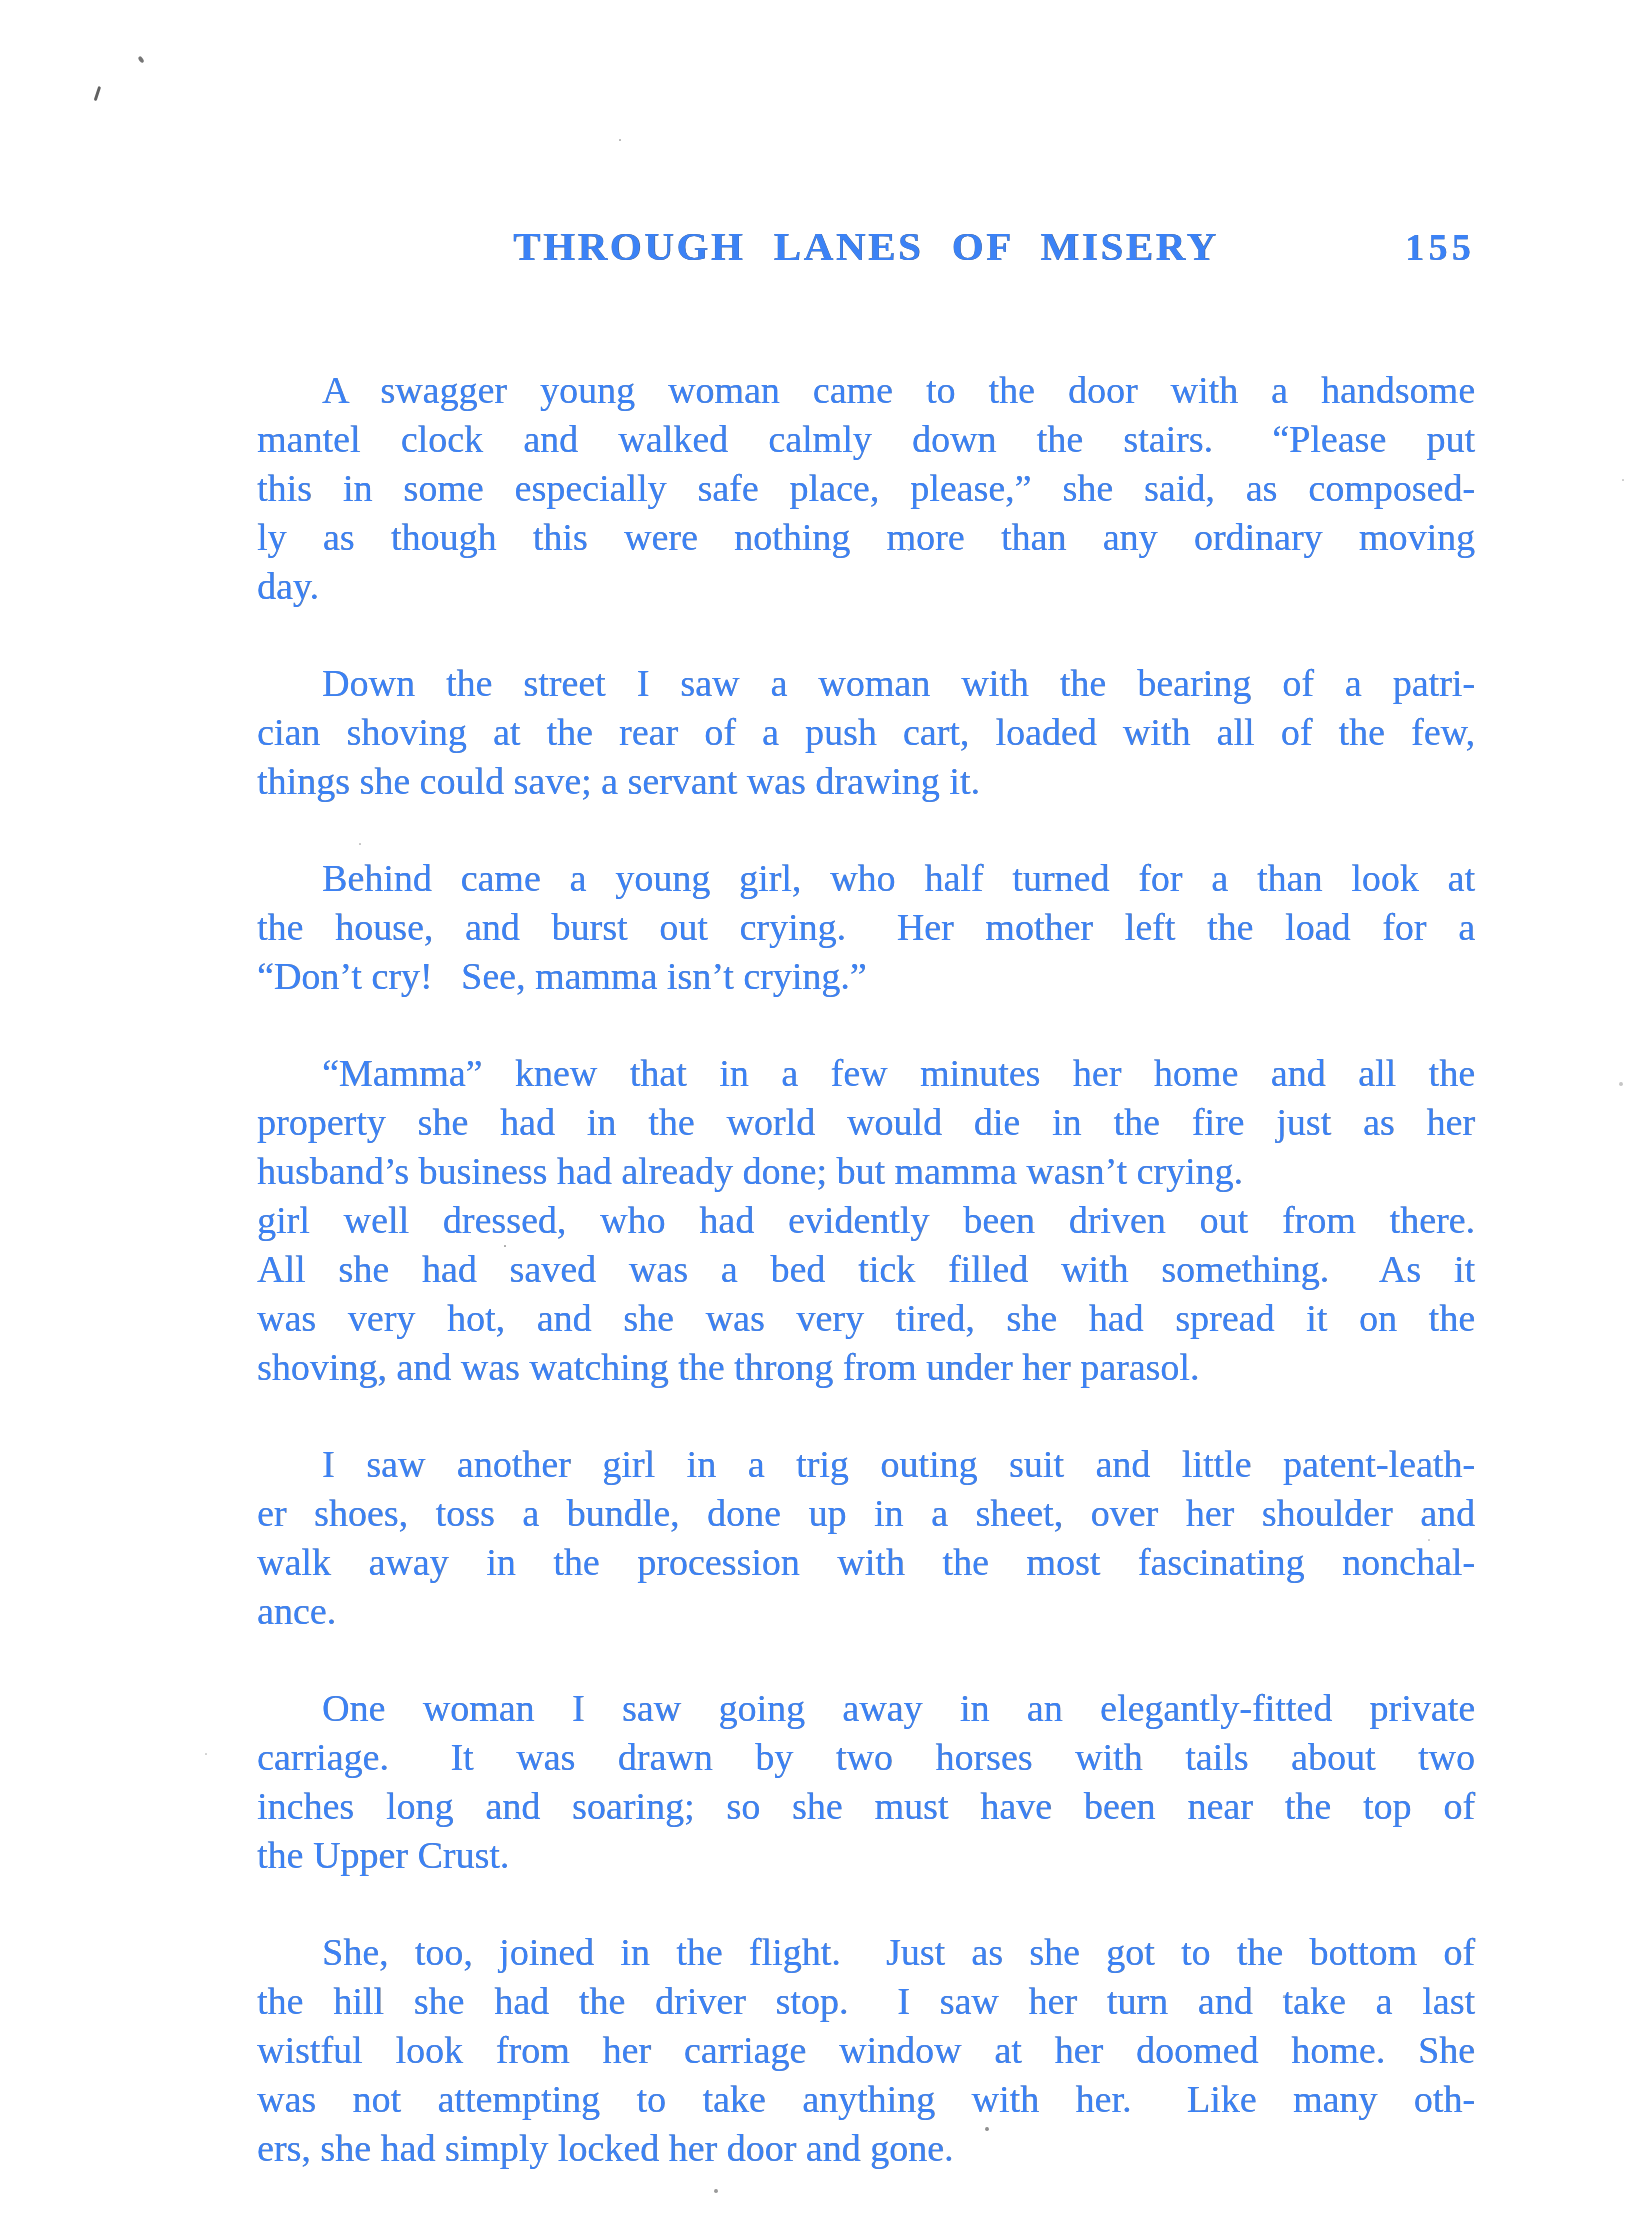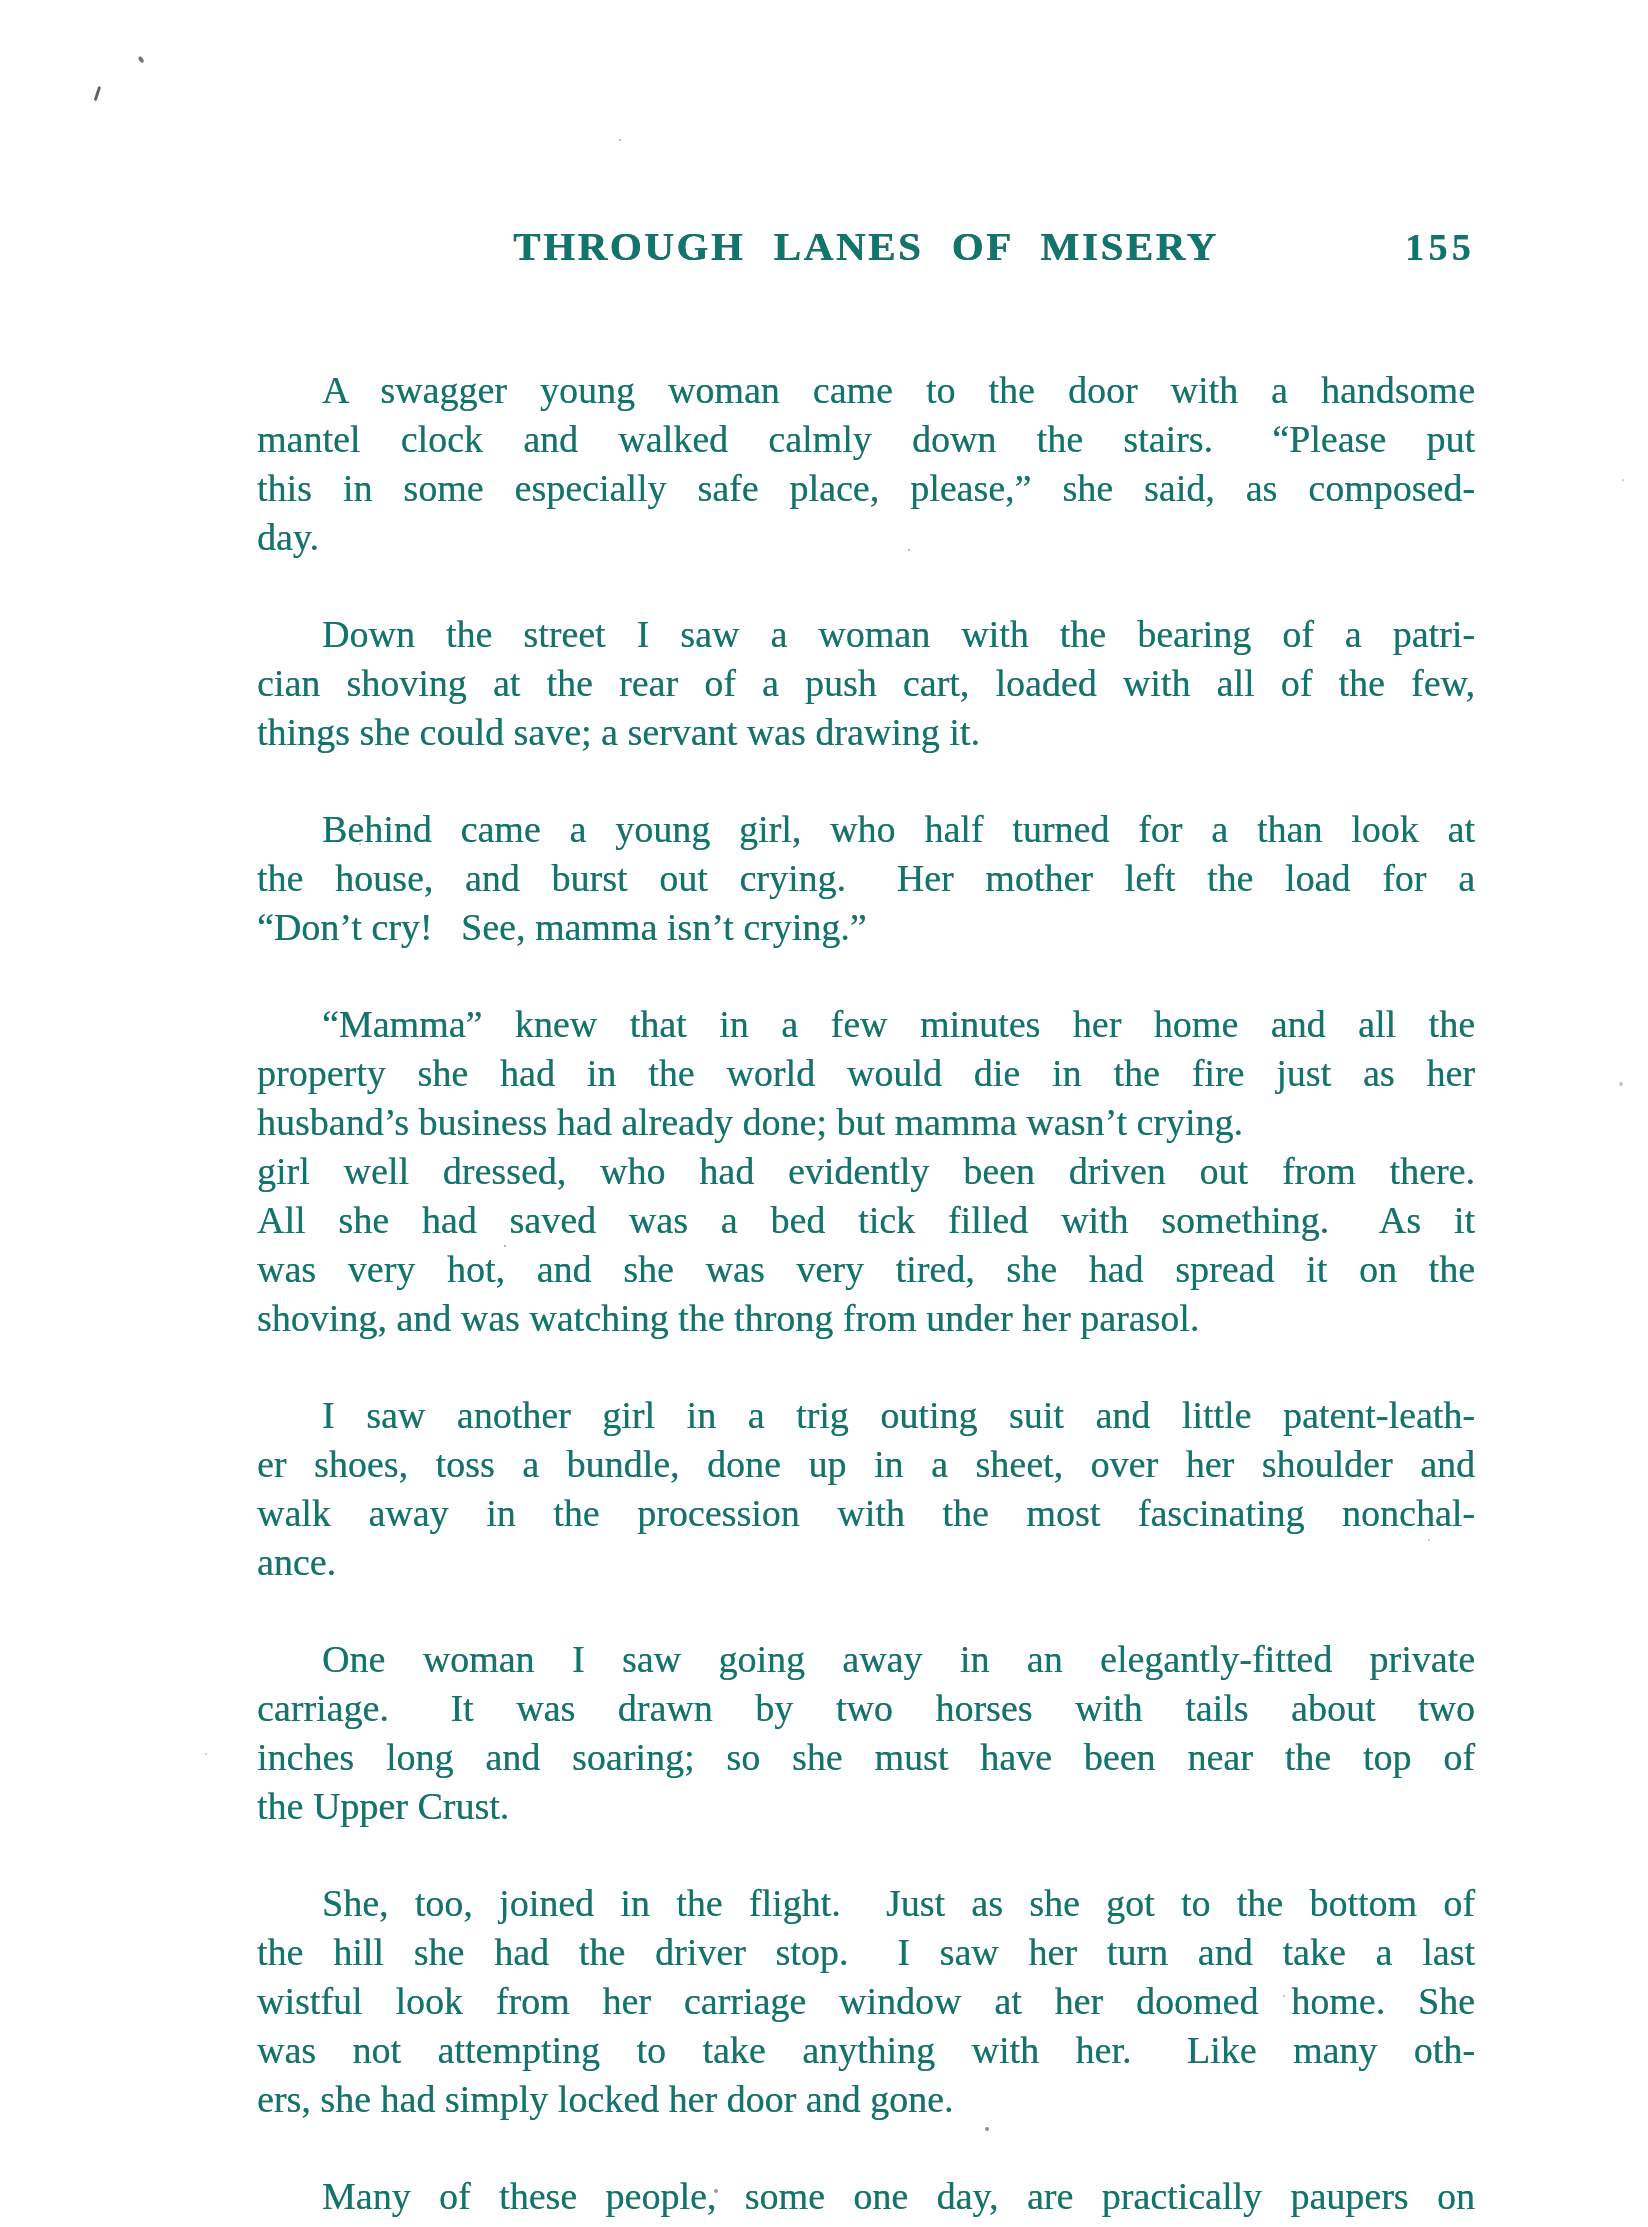--- a/index.html
+++ b/index.html
@@ -4,21 +4,21 @@
 <style>
   html, body { margin: 0; padding: 0; background: #e8e8e8; }
 
   .page {
     position: relative;
     width: 1649px;
     height: 2227px;
     background: #ffffff;
     overflow: hidden;
     font-family: "Liberation Serif", "DejaVu Serif", serif;
-    color: #0f766e;
+    color: #3b82f6;
   }
 
   
   .running-head {
     position: absolute;
     top: 222px;
     left: 257px;
     width: 1218px;
     height: 55px;
   }
@@ -90,20 +90,21 @@
 
   <div class="running-head">
     <span class="running-title">THROUGH LANES OF MISERY</span>
     <span class="page-number">155</span>
   </div>
 
   <div class="text-body">
       <div class="line first">A swagger young woman came to the door with a handsome</div>
       <div class="line">mantel clock and walked calmly down the stairs.  “Please put</div>
       <div class="line">this in some especially safe place, please,” she said, as composed-</div>
+      <div class="line">ly as though this were nothing more than any ordinary moving</div>
       <div class="line last">day.</div>
       <div class="line first">Down the street I saw a woman with the bearing of a patri-</div>
       <div class="line">cian shoving at the rear of a push cart, loaded with all of the few,</div>
       <div class="line last">things she could save; a servant was drawing it.</div>
       <div class="line first">Behind came a young girl, who half turned for a than look at</div>
       <div class="line">the house, and burst out crying.  Her mother left the load for a</div>
       <div class="line last">“Don’t cry!  See, mamma isn’t crying.”</div>
       <div class="line first">“Mamma” knew that in a few minutes her home and all the</div>
       <div class="line">property she had in the world would die in the fire just as her</div>
       <div class="line last">husband’s business had already done; but mamma wasn’t crying.</div>

